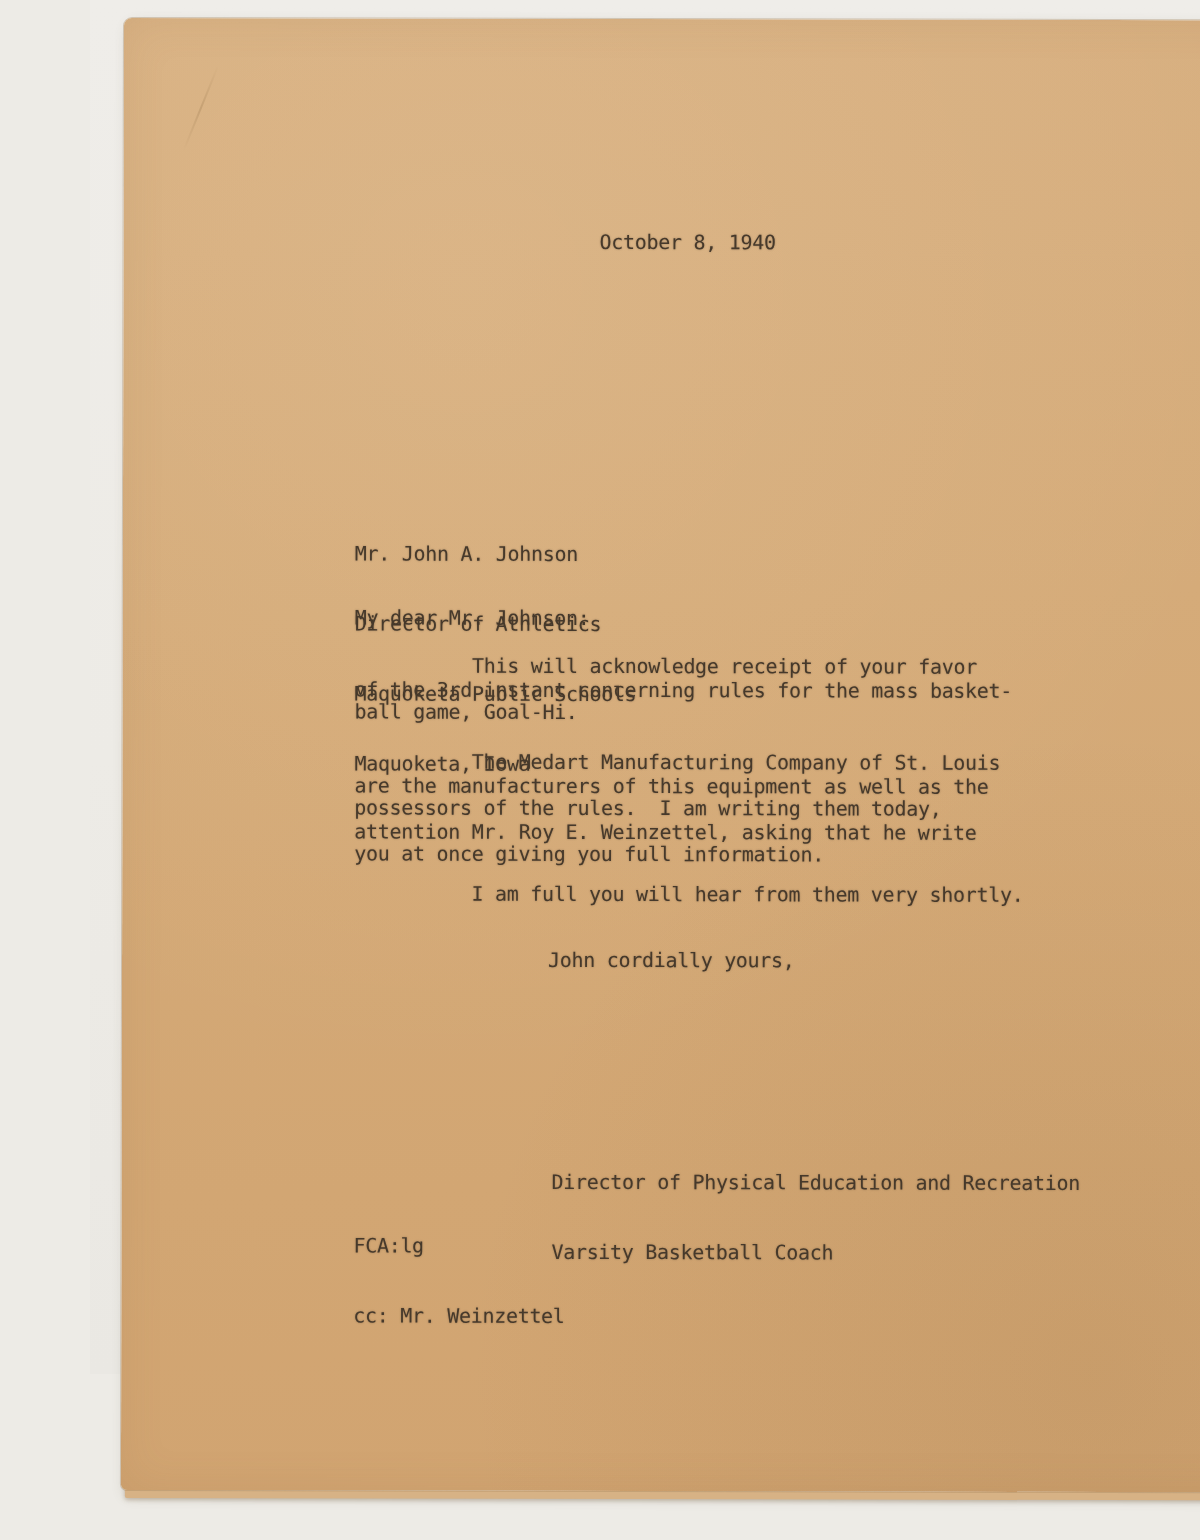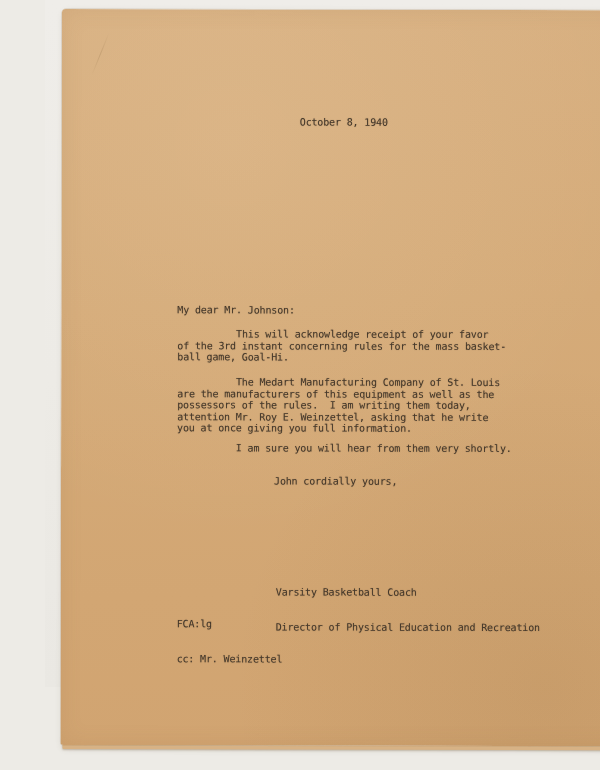--- a/index.html
+++ b/index.html
@@ -70,40 +70,46 @@
   .initials    { left: 116px; top: 586px; }
 </style>
 </head>
 <body>
 
 <div class="stage">
   <div class="paper">
 
     <div class="typed date-line">October 8, 1940</div>
 
+    <div class="typed recipient">
+      <div>Mr. John A. Johnson</div>
+      <div>Director of Athletics</div>
+      <div>Maquoketa Public Schools</div>
+      <div>Maquoketa, Iowa</div>
+    </div>
 
     <div class="typed salutation">My dear Mr. Johnson:</div>
 
     <div class="typed para-1">          This will acknowledge receipt of your favor
 of the 3rd instant concerning rules for the mass basket-
 ball game, Goal-Hi.</div>
 
     <div class="typed para-2">          The Medart Manufacturing Company of St. Louis
 are the manufacturers of this equipment as well as the
 possessors of the rules.  I am writing them today,
 attention Mr. Roy E. Weinzettel, asking that he write
 you at once giving you full information.</div>
 
-    <div class="typed para-3">          I am sure you will hear from them very shortly.</div>
+    <div class="typed para-3">          I am full you will hear from them very shortly.</div>
 
     <div class="typed closing">John cordially yours,</div>
 
     <div class="typed signature">
+      <div>Director of Physical Education and Recreation</div>
       <div>Varsity Basketball Coach</div>
-      <div>Director of Physical Education and Recreation</div>
     </div>
 
     <div class="typed initials">
       <div>FCA:lg</div>
       <div>cc: Mr. Weinzettel</div>
     </div>
 
   </div>
 </div>
 

